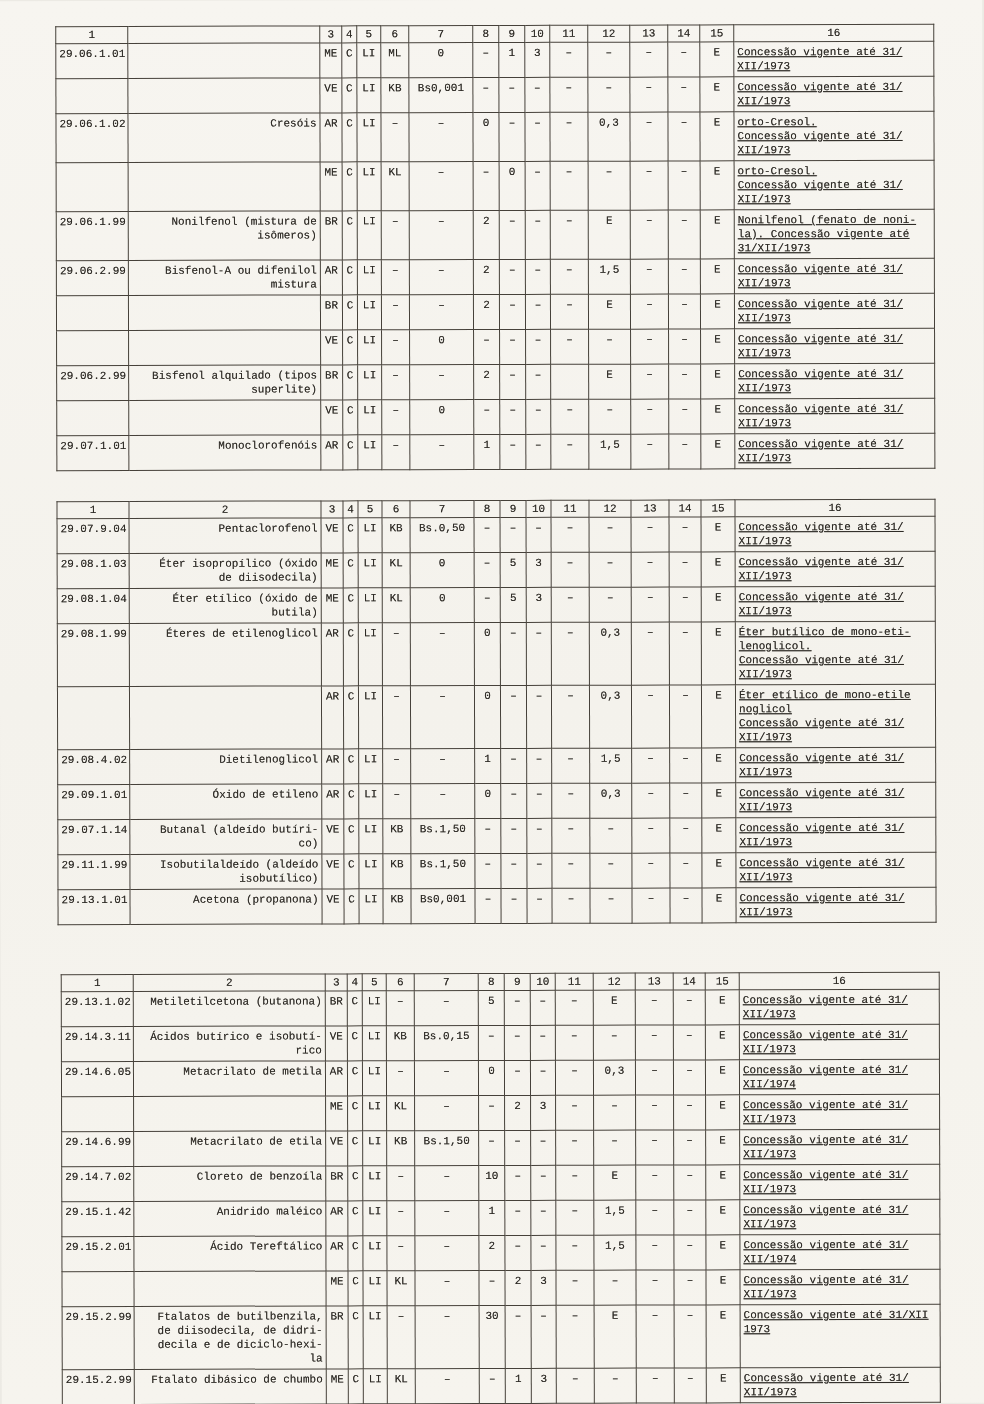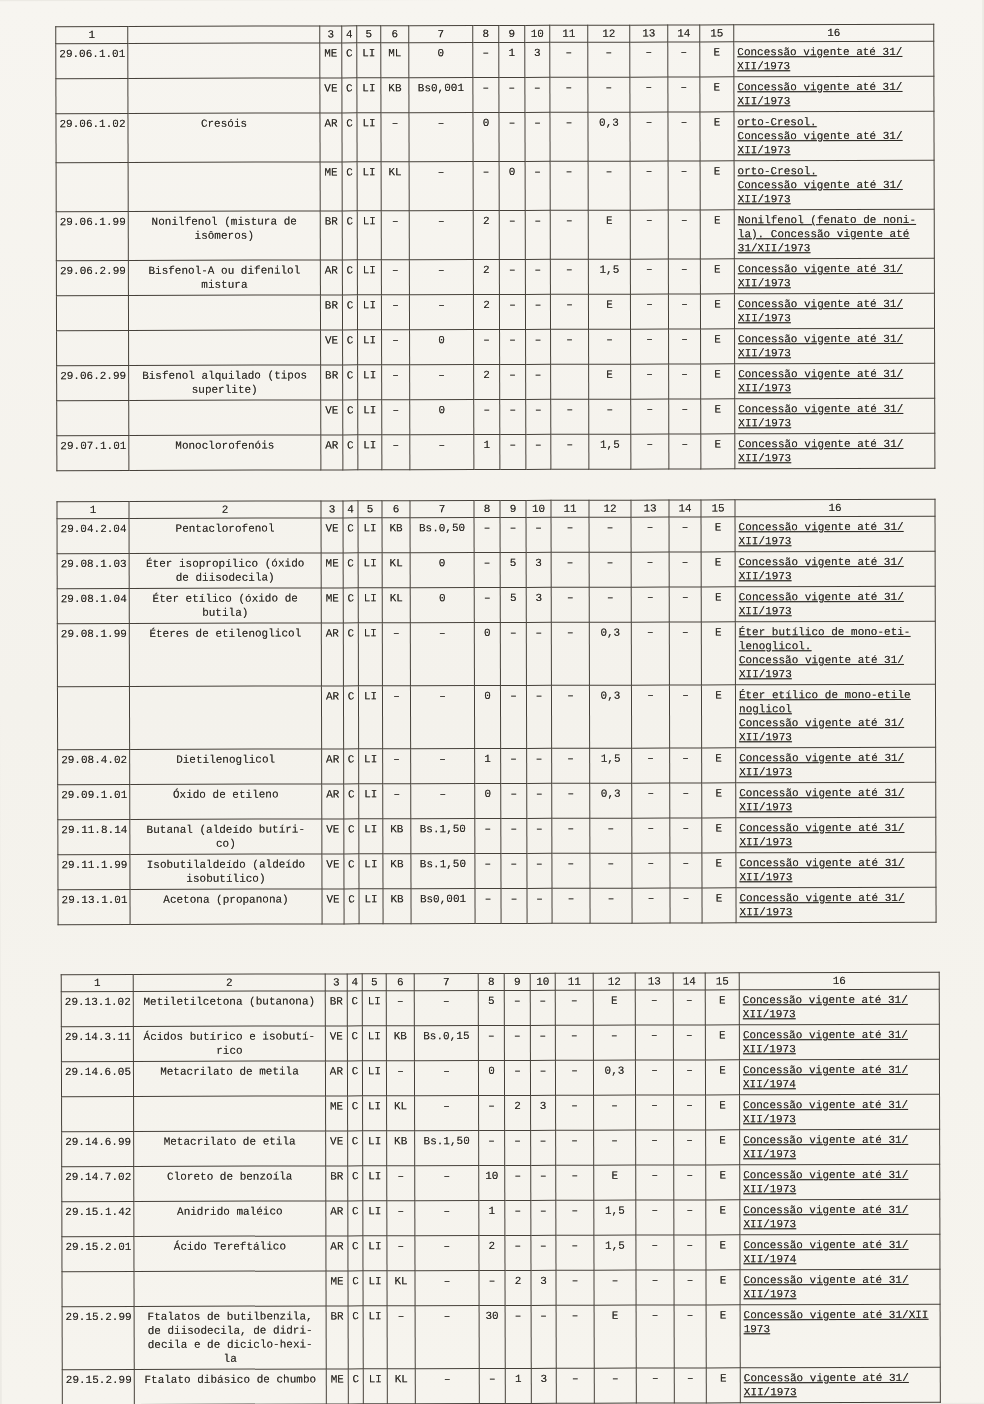--- a/index.html
+++ b/index.html
@@ -36,21 +36,21 @@
     white-space:pre-line;
     overflow:hidden;
   }
   table.grid th{
     height:12px;
     padding:1px 2px;
     text-align:center;
     font-weight:normal;
   }
   table.grid td:nth-child(1){text-align:center;}
-  table.grid td:nth-child(2){text-align:center;}
+  table.grid td:nth-child(2){text-align:right;}
   table.grid td:nth-child(n+3):nth-child(-n+15){text-align:center;}
   table.grid td:nth-child(16){text-align:left;text-decoration:underline;}
   .w1{width:72px}.w2{width:192px}.w3{width:22px}.w4{width:15px}
   .w5{width:24px}.w6{width:28px}.w7{width:64px}.w8{width:26px}
   .w9{width:26px}.w10{width:25px}.w11{width:38px}.w12{width:42px}
   .w13{width:38px}.w14{width:32px}.w15{width:34px}.w16{width:200px}
 </style>
 </head>
 <body>
 
@@ -348,21 +348,21 @@
           <th>11</th>
           <th>12</th>
           <th>13</th>
           <th>14</th>
           <th>15</th>
           <th>16</th>
         </tr>
       </thead>
     <tbody>
         <tr>
-          <td>29.04.2.04</td>
+          <td>29.07.9.04</td>
           <td>Pentaclorofenol</td>
           <td>VE</td>
           <td>C</td>
           <td>LI</td>
           <td>KB</td>
           <td>Bs.0,50</td>
           <td>–</td>
           <td>–</td>
           <td>–</td>
           <td>–</td>
@@ -487,21 +487,21 @@
           <td>–</td>
           <td>–</td>
           <td>0,3</td>
           <td>–</td>
           <td>–</td>
           <td>E</td>
           <td>Concessão vigente até 31/
 XII/1973</td>
         </tr>
         <tr>
-          <td>29.11.8.14</td>
+          <td>29.07.1.14</td>
           <td>Butanal (aldeído butíri-
 co)</td>
           <td>VE</td>
           <td>C</td>
           <td>LI</td>
           <td>KB</td>
           <td>Bs.1,50</td>
           <td>–</td>
           <td>–</td>
           <td>–</td>

